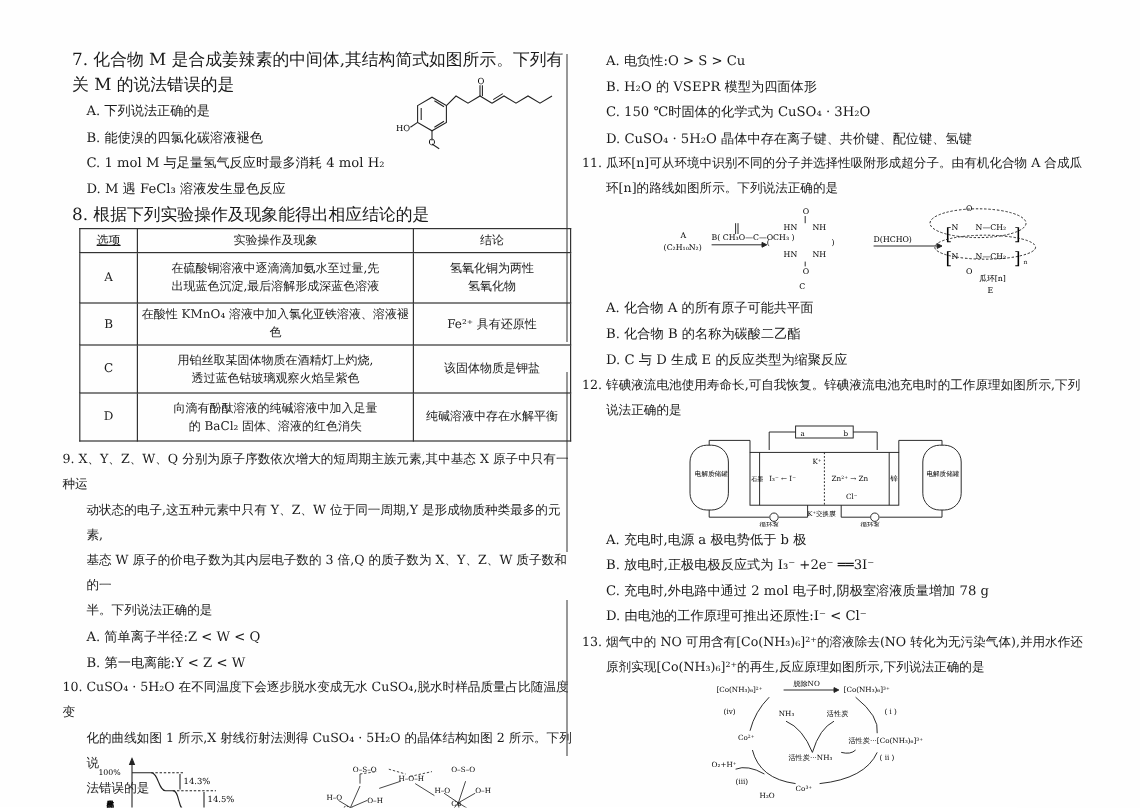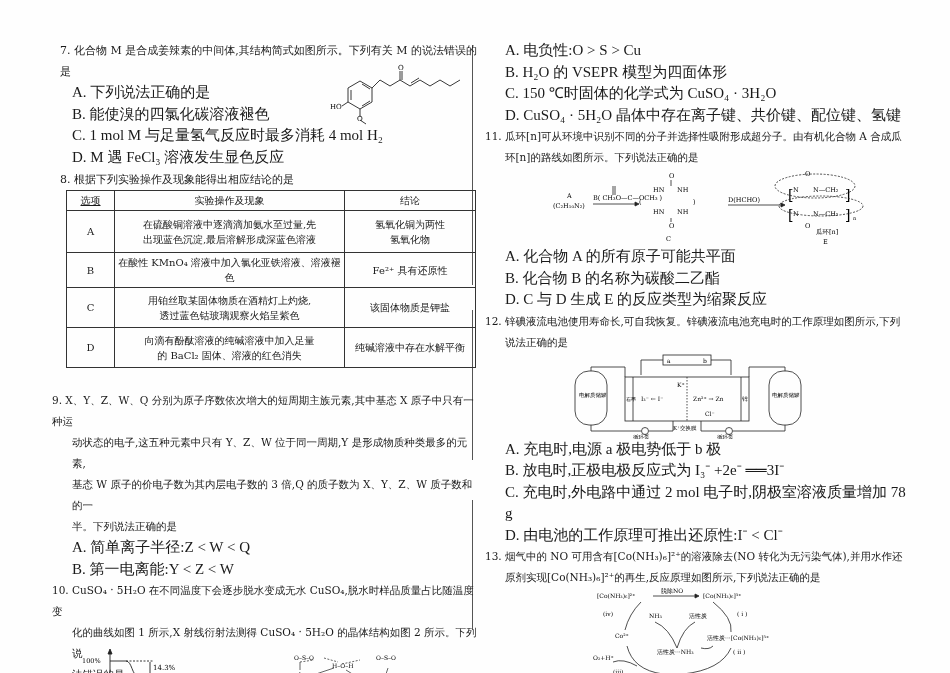--- a/index.html
+++ b/index.html
@@ -3,23 +3,23 @@
 <meta charset="utf-8">
 <style>
   * { margin:0; padding:0; box-sizing:border-box; }
   html, body { width:950px; height:673px; background:#ffffff; overflow:hidden; }
   body { font-family:"DejaVu Serif","Liberation Serif",serif; color:#1a1a1a; position:relative; }
   .page { position:absolute; left:0; top:0; width:950px; height:673px; background:#fefefe; }
   .col { position:absolute; top:40px; }
   .left { left:60px; width:418px; }
   .right { left:493px; width:420px; }
   .divider { position:absolute; left:472px; width:1px; background:#555; }
-  .q { font-size:11px; line-height:21px; }
+  .q { font-size:14px; line-height:21px; }
   .stem { font-size:10.5px; line-height:21px; }
-  .opt { font-size:15px; line-height:21.5px; padding-left:12px;font-family:Liberation Serif, serif; }
+  .opt { font-size:11px; line-height:21.5px; padding-left:12px; }
   .indent { padding-left:12px; }
   table.exp { border-collapse:collapse; width:410px; margin-left:6px; font-size:10px; }
   table.exp td, table.exp th { border:1px solid #333; text-align:center; font-weight:normal; line-height:15px; padding:2px 3px; }
   table.exp th { height:20px; }
   svg text { font-family:"DejaVu Serif","Liberation Serif",serif; }
 </style>
 </head>
 <body>
 
 <div class="page">
@@ -100,21 +100,21 @@
           <td>
             <div>向滴有酚酞溶液的纯碱溶液中加入足量</div>
             <div>的 BaCl₂ 固体、溶液的红色消失</div>
           </td>
           <td>纯碱溶液中存在水解平衡</td>
         </tr>
       </tbody>
         </table>
     </div>
 
-    <div style="margin-top:22px;">
+    <div style="margin-top:5px;">
       <div class="stem" style="margin-left:-8px;">9. X、Y、Z、W、Q 分别为原子序数依次增大的短周期主族元素,其中基态 X 原子中只有一种运</div>
       <div class="stem indent">动状态的电子,这五种元素中只有 Y、Z、W 位于同一周期,Y 是形成物质种类最多的元素,</div>
       <div class="stem indent">基态 W 原子的价电子数为其内层电子数的 3 倍,Q 的质子数为 X、Y、Z、W 质子数和的一</div>
       <div class="stem indent">半。下列说法正确的是</div>
       <div class="opt">A. 简单离子半径:Z &lt; W &lt; Q</div>
       <div class="opt">B. 第一电离能:Y &lt; Z &lt; W</div>
     </div>
 
     <div style="position:relative;">
       <div class="stem" style="margin-left:-8px;">10. CuSO₄ · 5H₂O 在不同温度下会逐步脱水变成无水 CuSO₄,脱水时样品质量占比随温度变</div>

